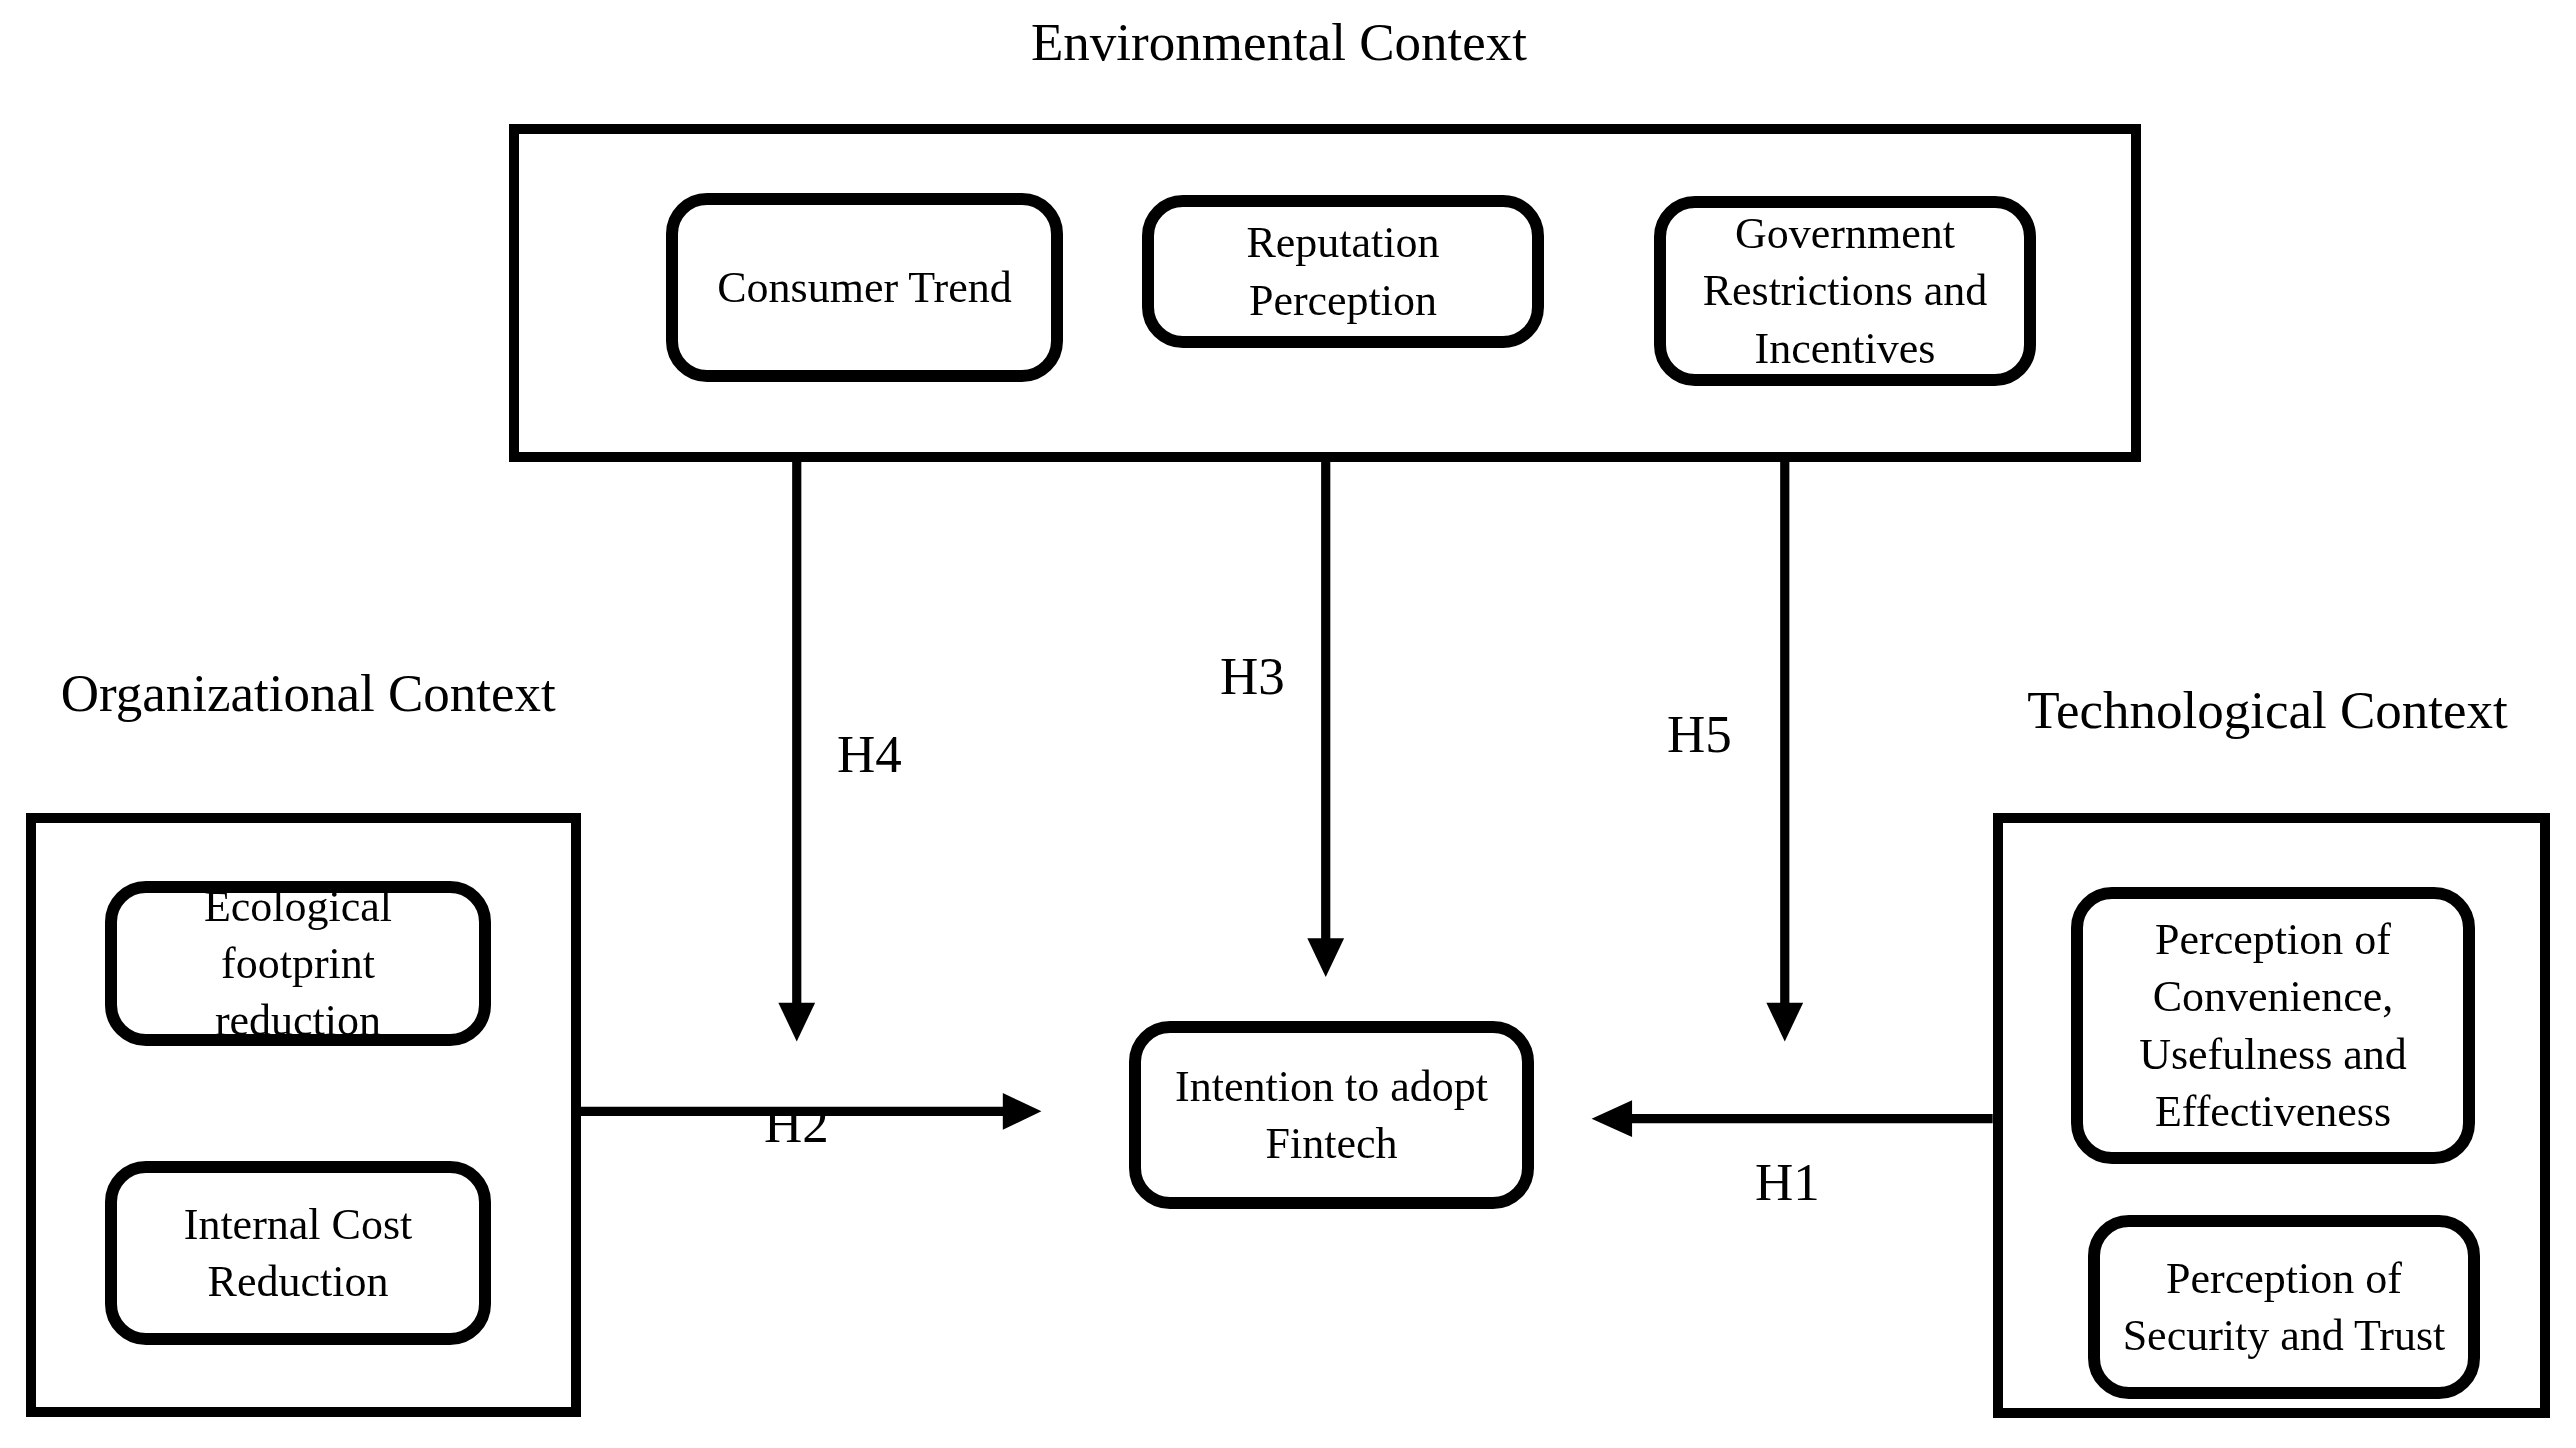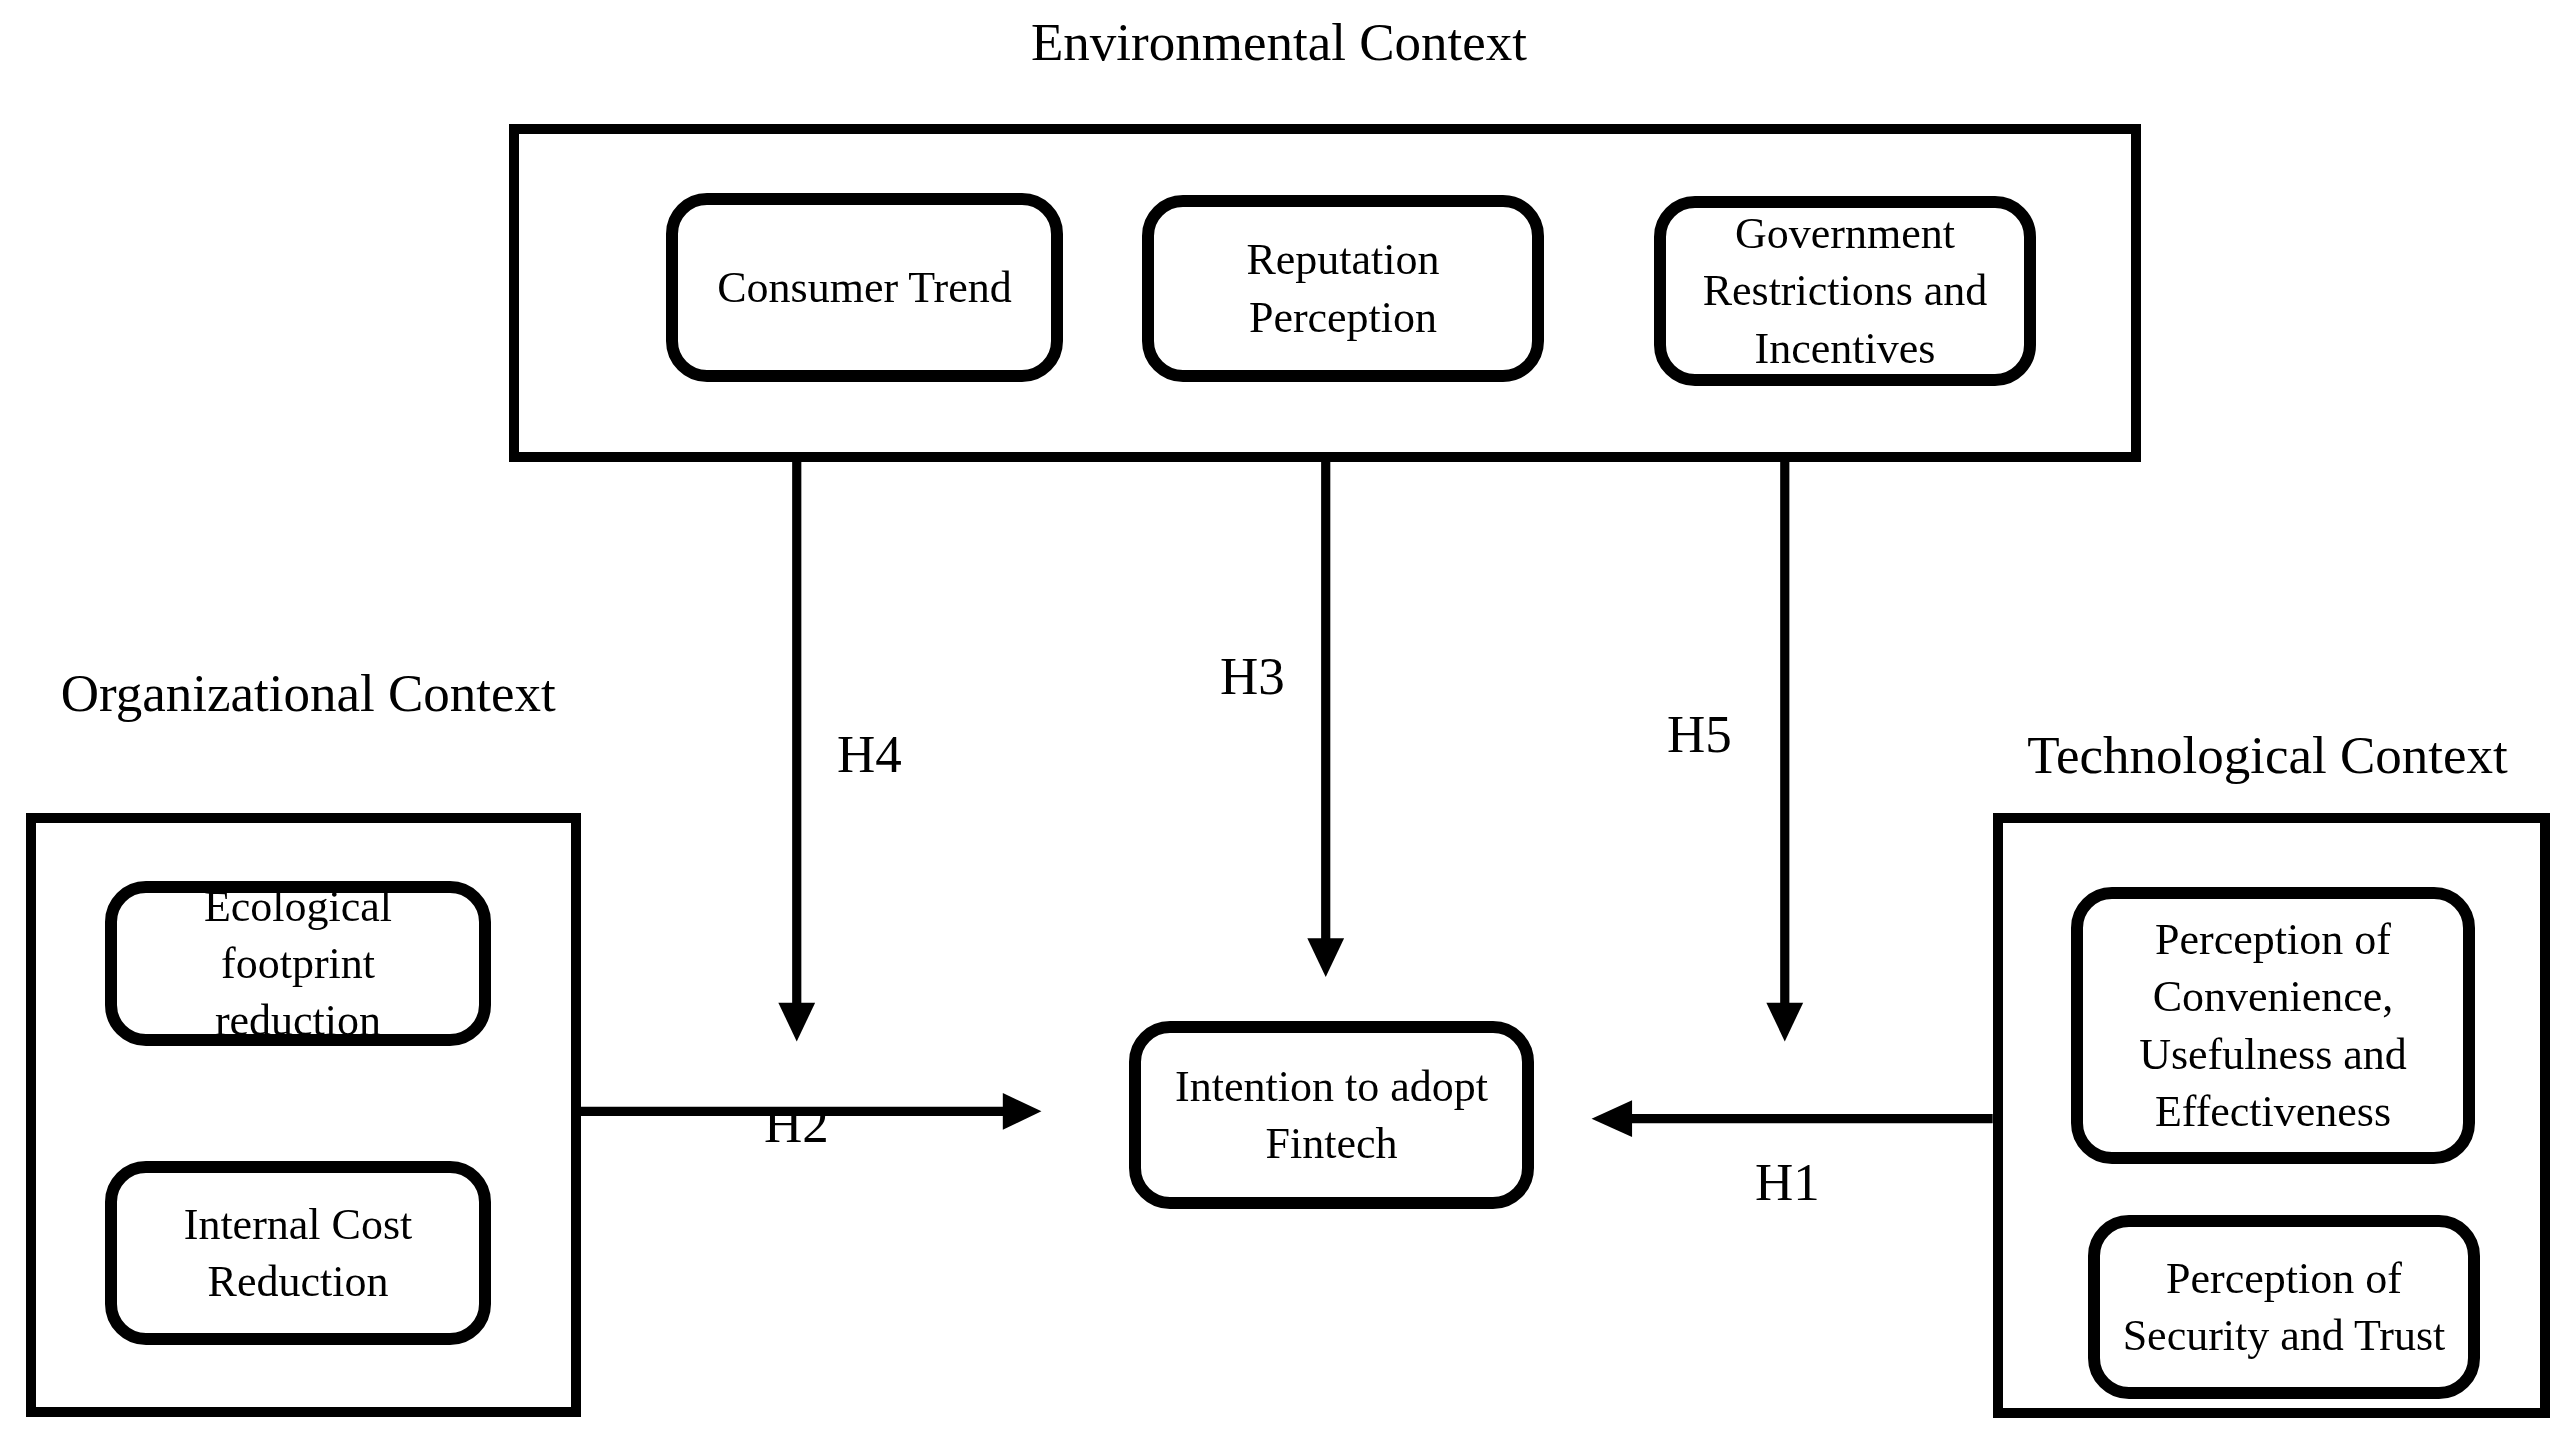--- a/index.html
+++ b/index.html
@@ -86,21 +86,21 @@
   </svg>
 
   <div class="section-title" style="left:957px; top:13px; width:644px;font-family:Liberation Serif, serif;">Environmental Context</div>
 
   <div class="container-box" style="left:509px; top:124px; width:1632px; height:338px;"></div>
 
   <div class="node" style="left:666px; top:193px; width:397px; height:189px;">
     <div class="node-label">Consumer Trend</div>
   </div>
 
-  <div class="node" style="left:1142px; top:195px; width:402px; height:187px;">
+  <div class="node" style="left:1142px; top:195px; width:402px; height:153px;">
     <div class="node-label">Reputation
 Perception</div>
   </div>
 
   <div class="node" style="left:1654px; top:196px; width:382px; height:190px;">
     <div class="node-label">Government
 Restrictions and
 Incentives</div>
   </div>
 
@@ -112,21 +112,21 @@
     <div class="node-label">Ecological
 footprint
 reduction</div>
   </div>
 
   <div class="node" style="left:105px; top:1161px; width:386px; height:184px;">
     <div class="node-label">Internal Cost
 Reduction</div>
   </div>
 
-  <div class="section-title" style="left:1961px; top:681px; width:613px;margin-top:45px;">Technological Context</div>
+  <div class="section-title" style="left:1961px; top:681px; width:613px;">Technological Context</div>
 
   <div class="container-box" style="left:1993px; top:813px; width:557px; height:605px;"></div>
 
   <div class="node" style="left:2071px; top:887px; width:404px; height:277px;">
     <div class="node-label">Perception of
 Convenience,
 Usefulness and
 Effectiveness</div>
   </div>
 

